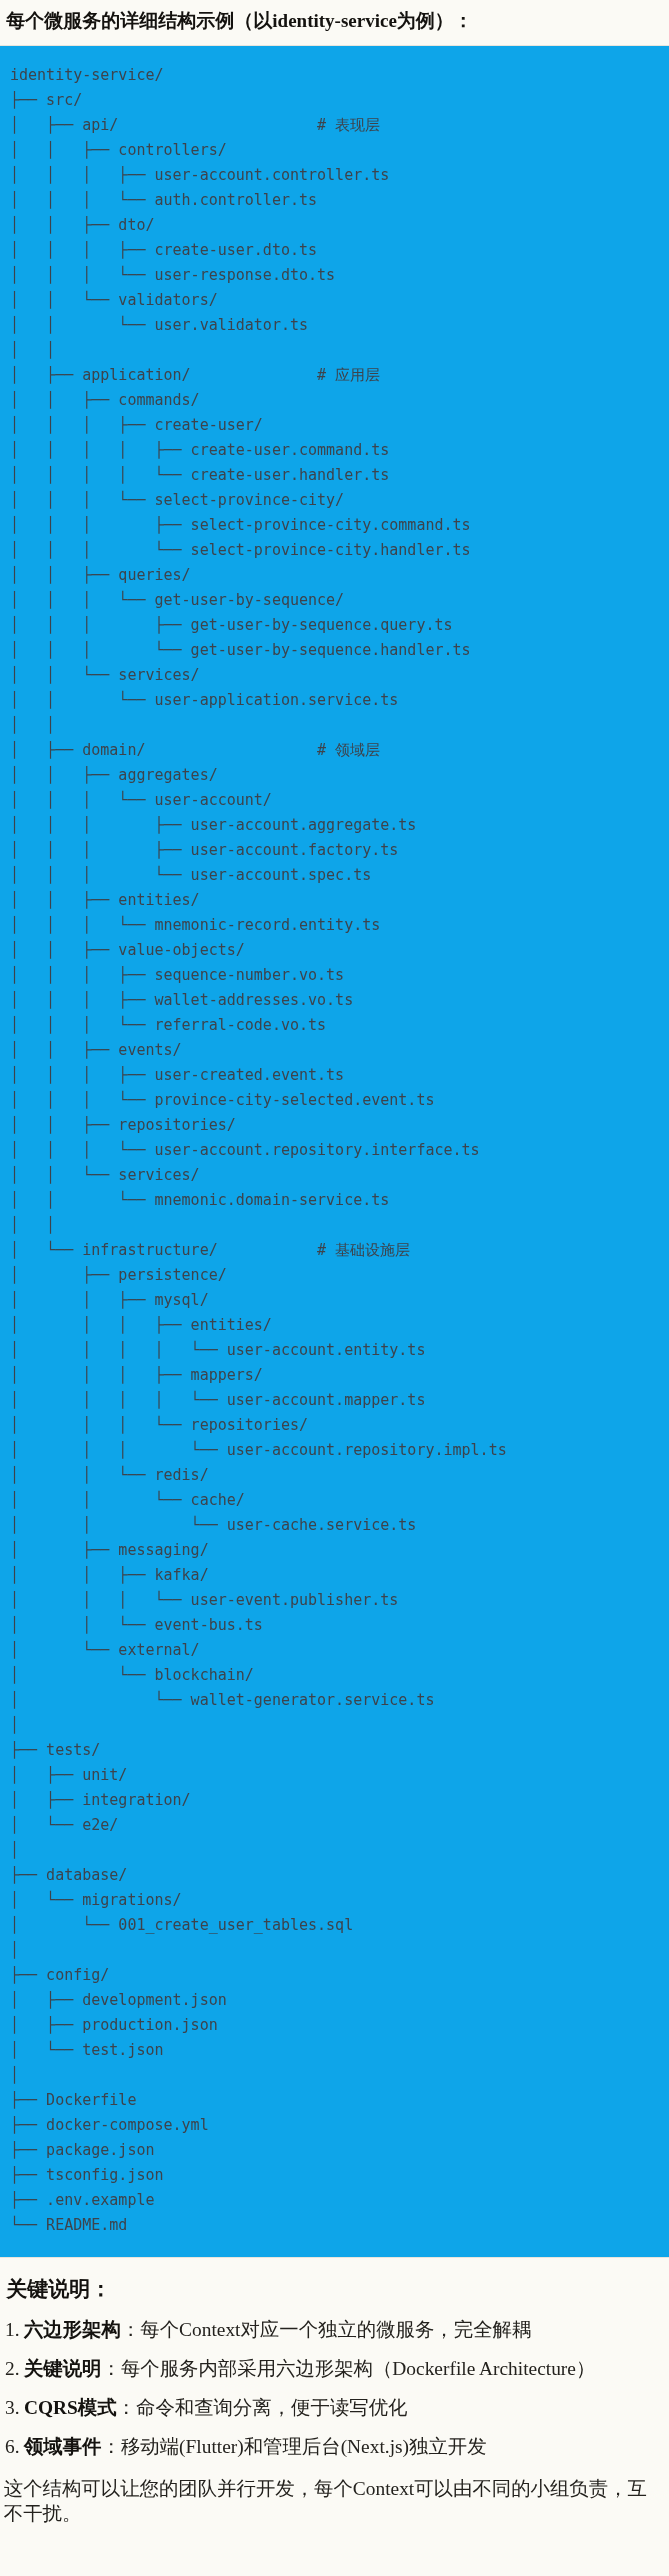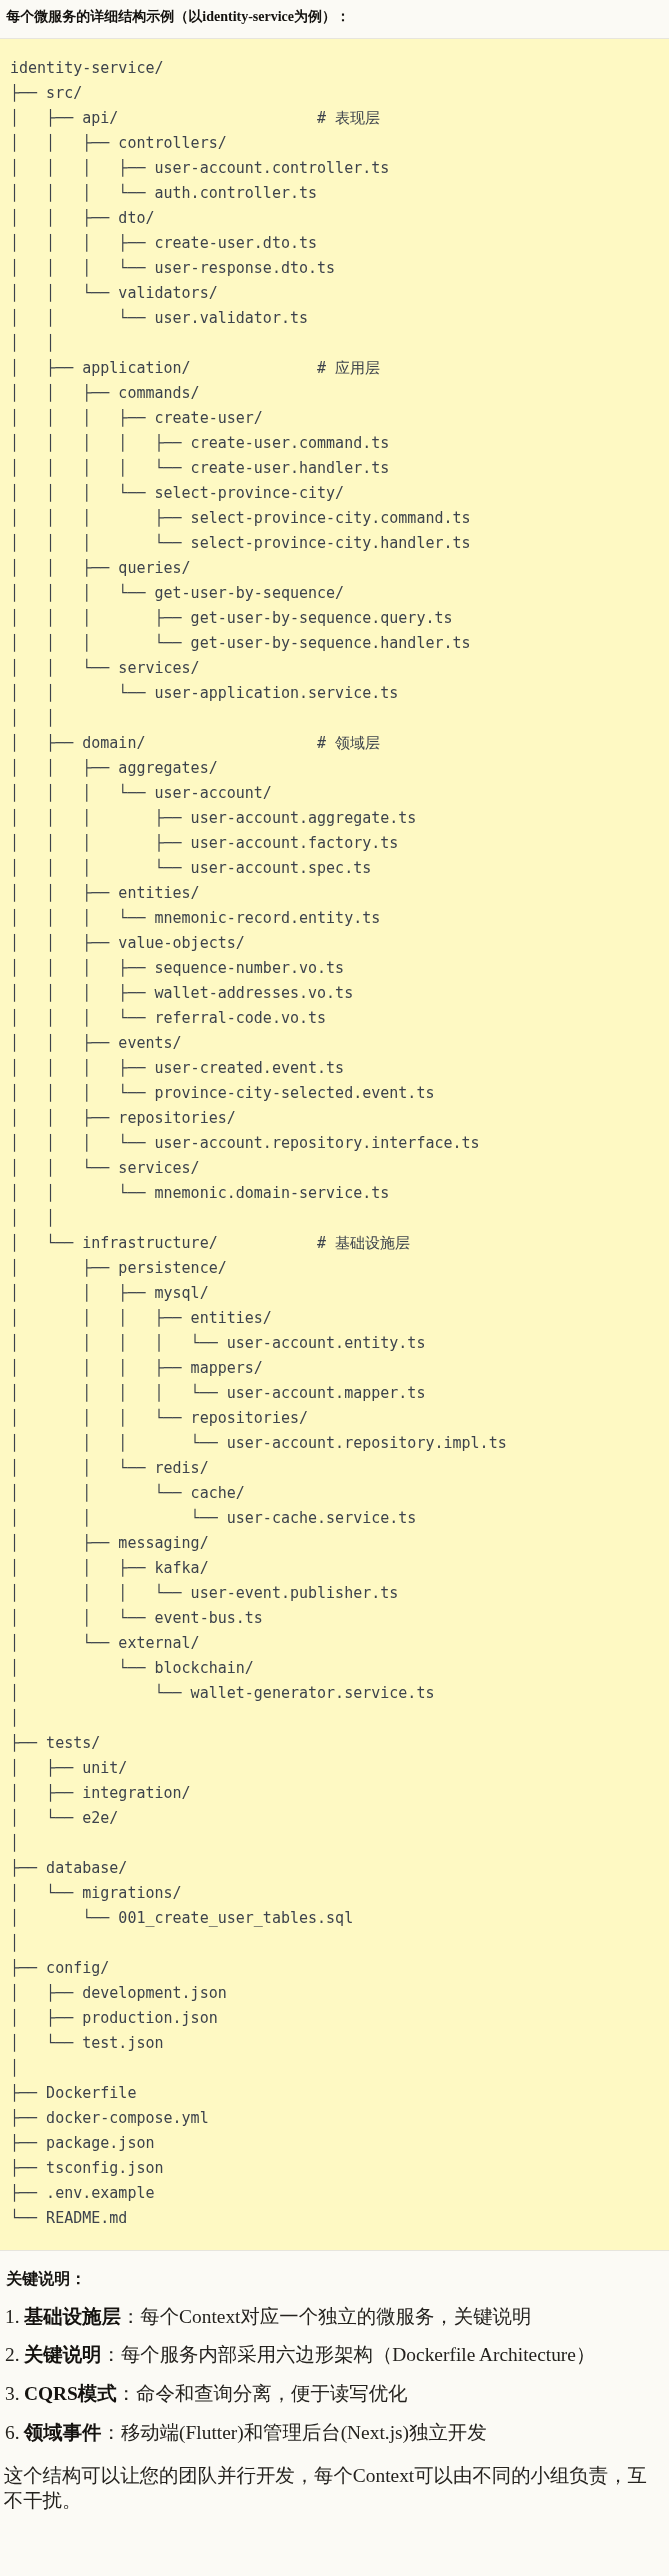--- a/index.html
+++ b/index.html
@@ -14,44 +14,44 @@
     width: 669px;
     min-height: 2576px;
     box-sizing: border-box;
     padding: 6.3px 0 11.3px 0;
   }
   .content {
     width: 669px;
     box-sizing: border-box;
   }
   .page-title {
-    font-size: 14px;
+    font-size: 19px;
     font-weight: 700;
     line-height: 1.35;
     color: #14120F;
     margin: 1.3px 6.3px 0 6.3px;
   }
   .code-block {
     margin-top: 12px;
-    background: #fef9c3;
+    background: #0ea5e9;
     border-top: 0.6px solid #E7E5DD;
     border-bottom: 0.6px solid #E7E5DD;
     padding: 16.3px 7.5px 19px 10px;
     overflow: hidden;
   }
   .code-block pre {
     margin: 0;
     font-family: "DejaVu Sans Mono", "Liberation Mono", monospace;
     font-size: 15px;
     line-height: 25px;
     color: #3D434C;
     white-space: pre;
   }
   .notes-heading {
-    font-size: 16px;
+    font-size: 21px;
     font-weight: 700;
     color: #14120F;
     margin: 17.5px 6.3px 0 6.3px;
     line-height: 1.35;
   }
   .note {
     font-size: 19.4px;
     line-height: 25px;
     margin: 13.8px 6.3px 0 5px;
     color: #24221E;
@@ -164,21 +164,21 @@
 ├── docker-compose.yml
 ├── package.json
 ├── tsconfig.json
 ├── .env.example
 └── README.md</pre>
   </div>
 
   <div class="notes-heading">关键说明：</div>
 
   <div class="note">
-    <span class="num">1.</span><span class="label">基础设施层</span><span class="rest">：每个Context对应一个独立的微服务，关键说明</span>
+    <span class="num">1.</span><span class="label">六边形架构</span><span class="rest">：每个Context对应一个独立的微服务，完全解耦</span>
   </div>
 
   <div class="note">
     <span class="num">2.</span><span class="label">关键说明</span><span class="rest">：每个服务内部采用六边形架构（Dockerfile Architecture）</span>
   </div>
 
   <div class="note">
     <span class="num">3.</span><span class="label">CQRS模式</span><span class="rest">：命令和查询分离，便于读写优化</span>
   </div>
 

